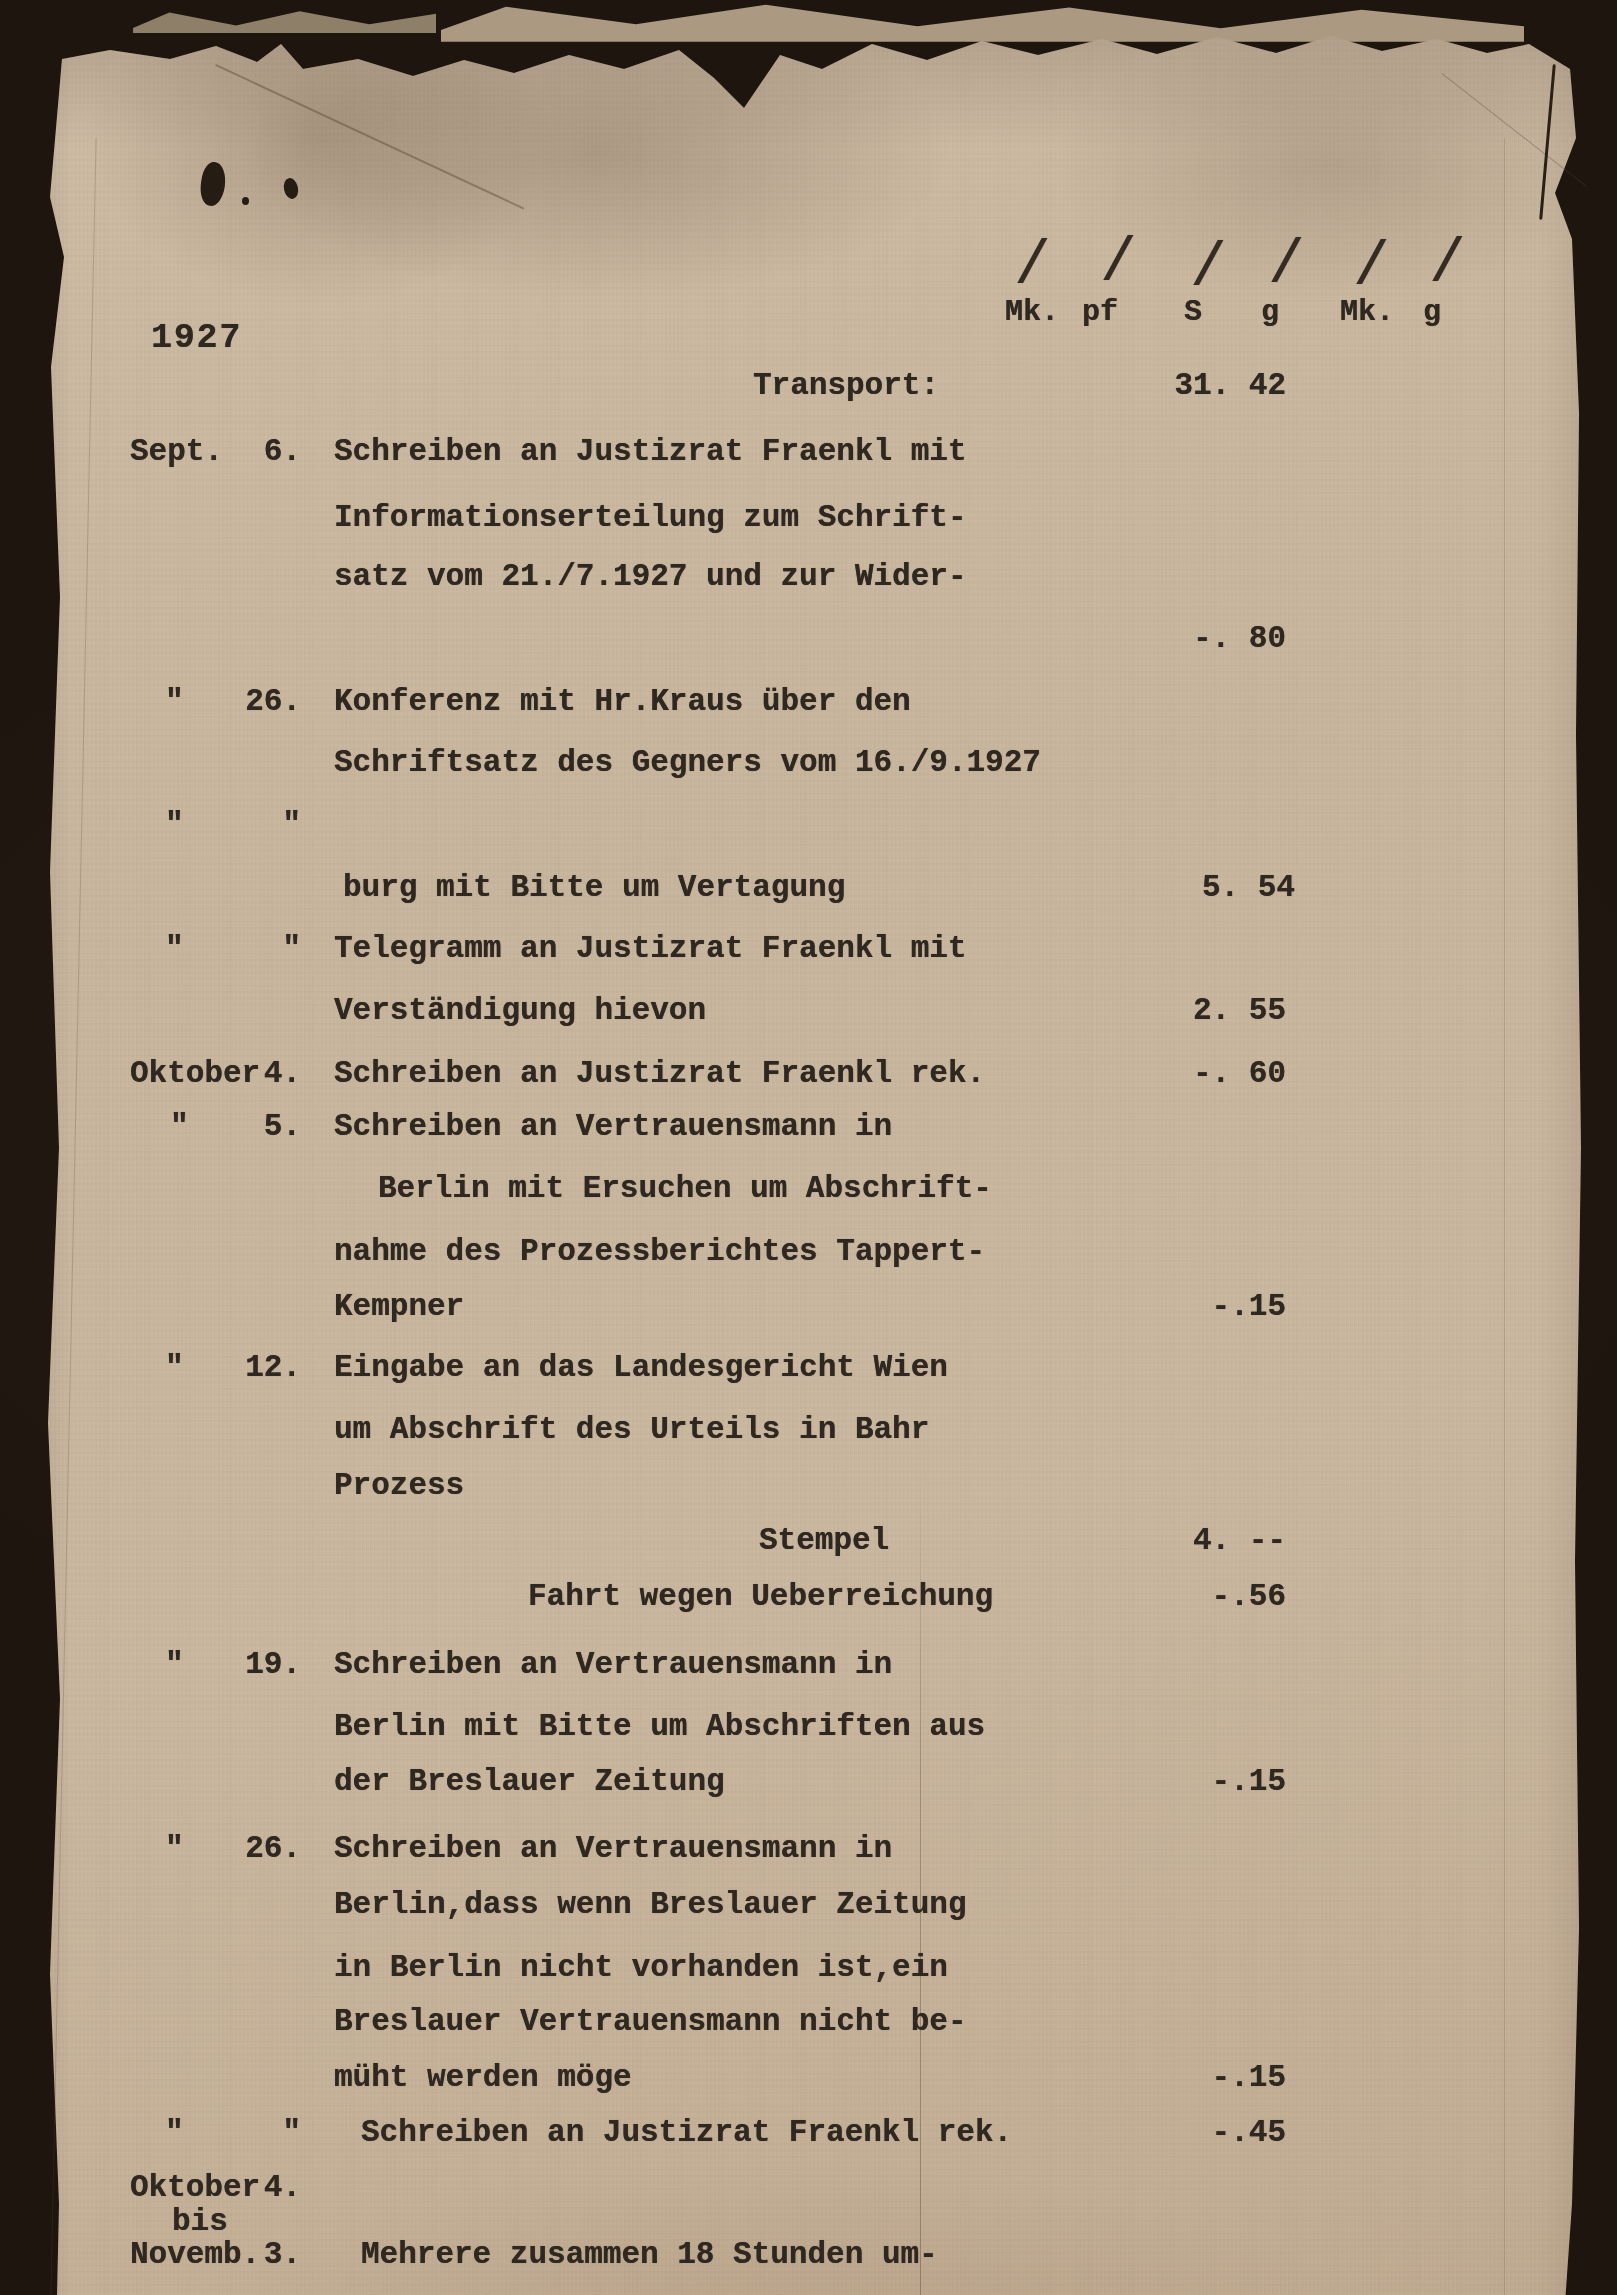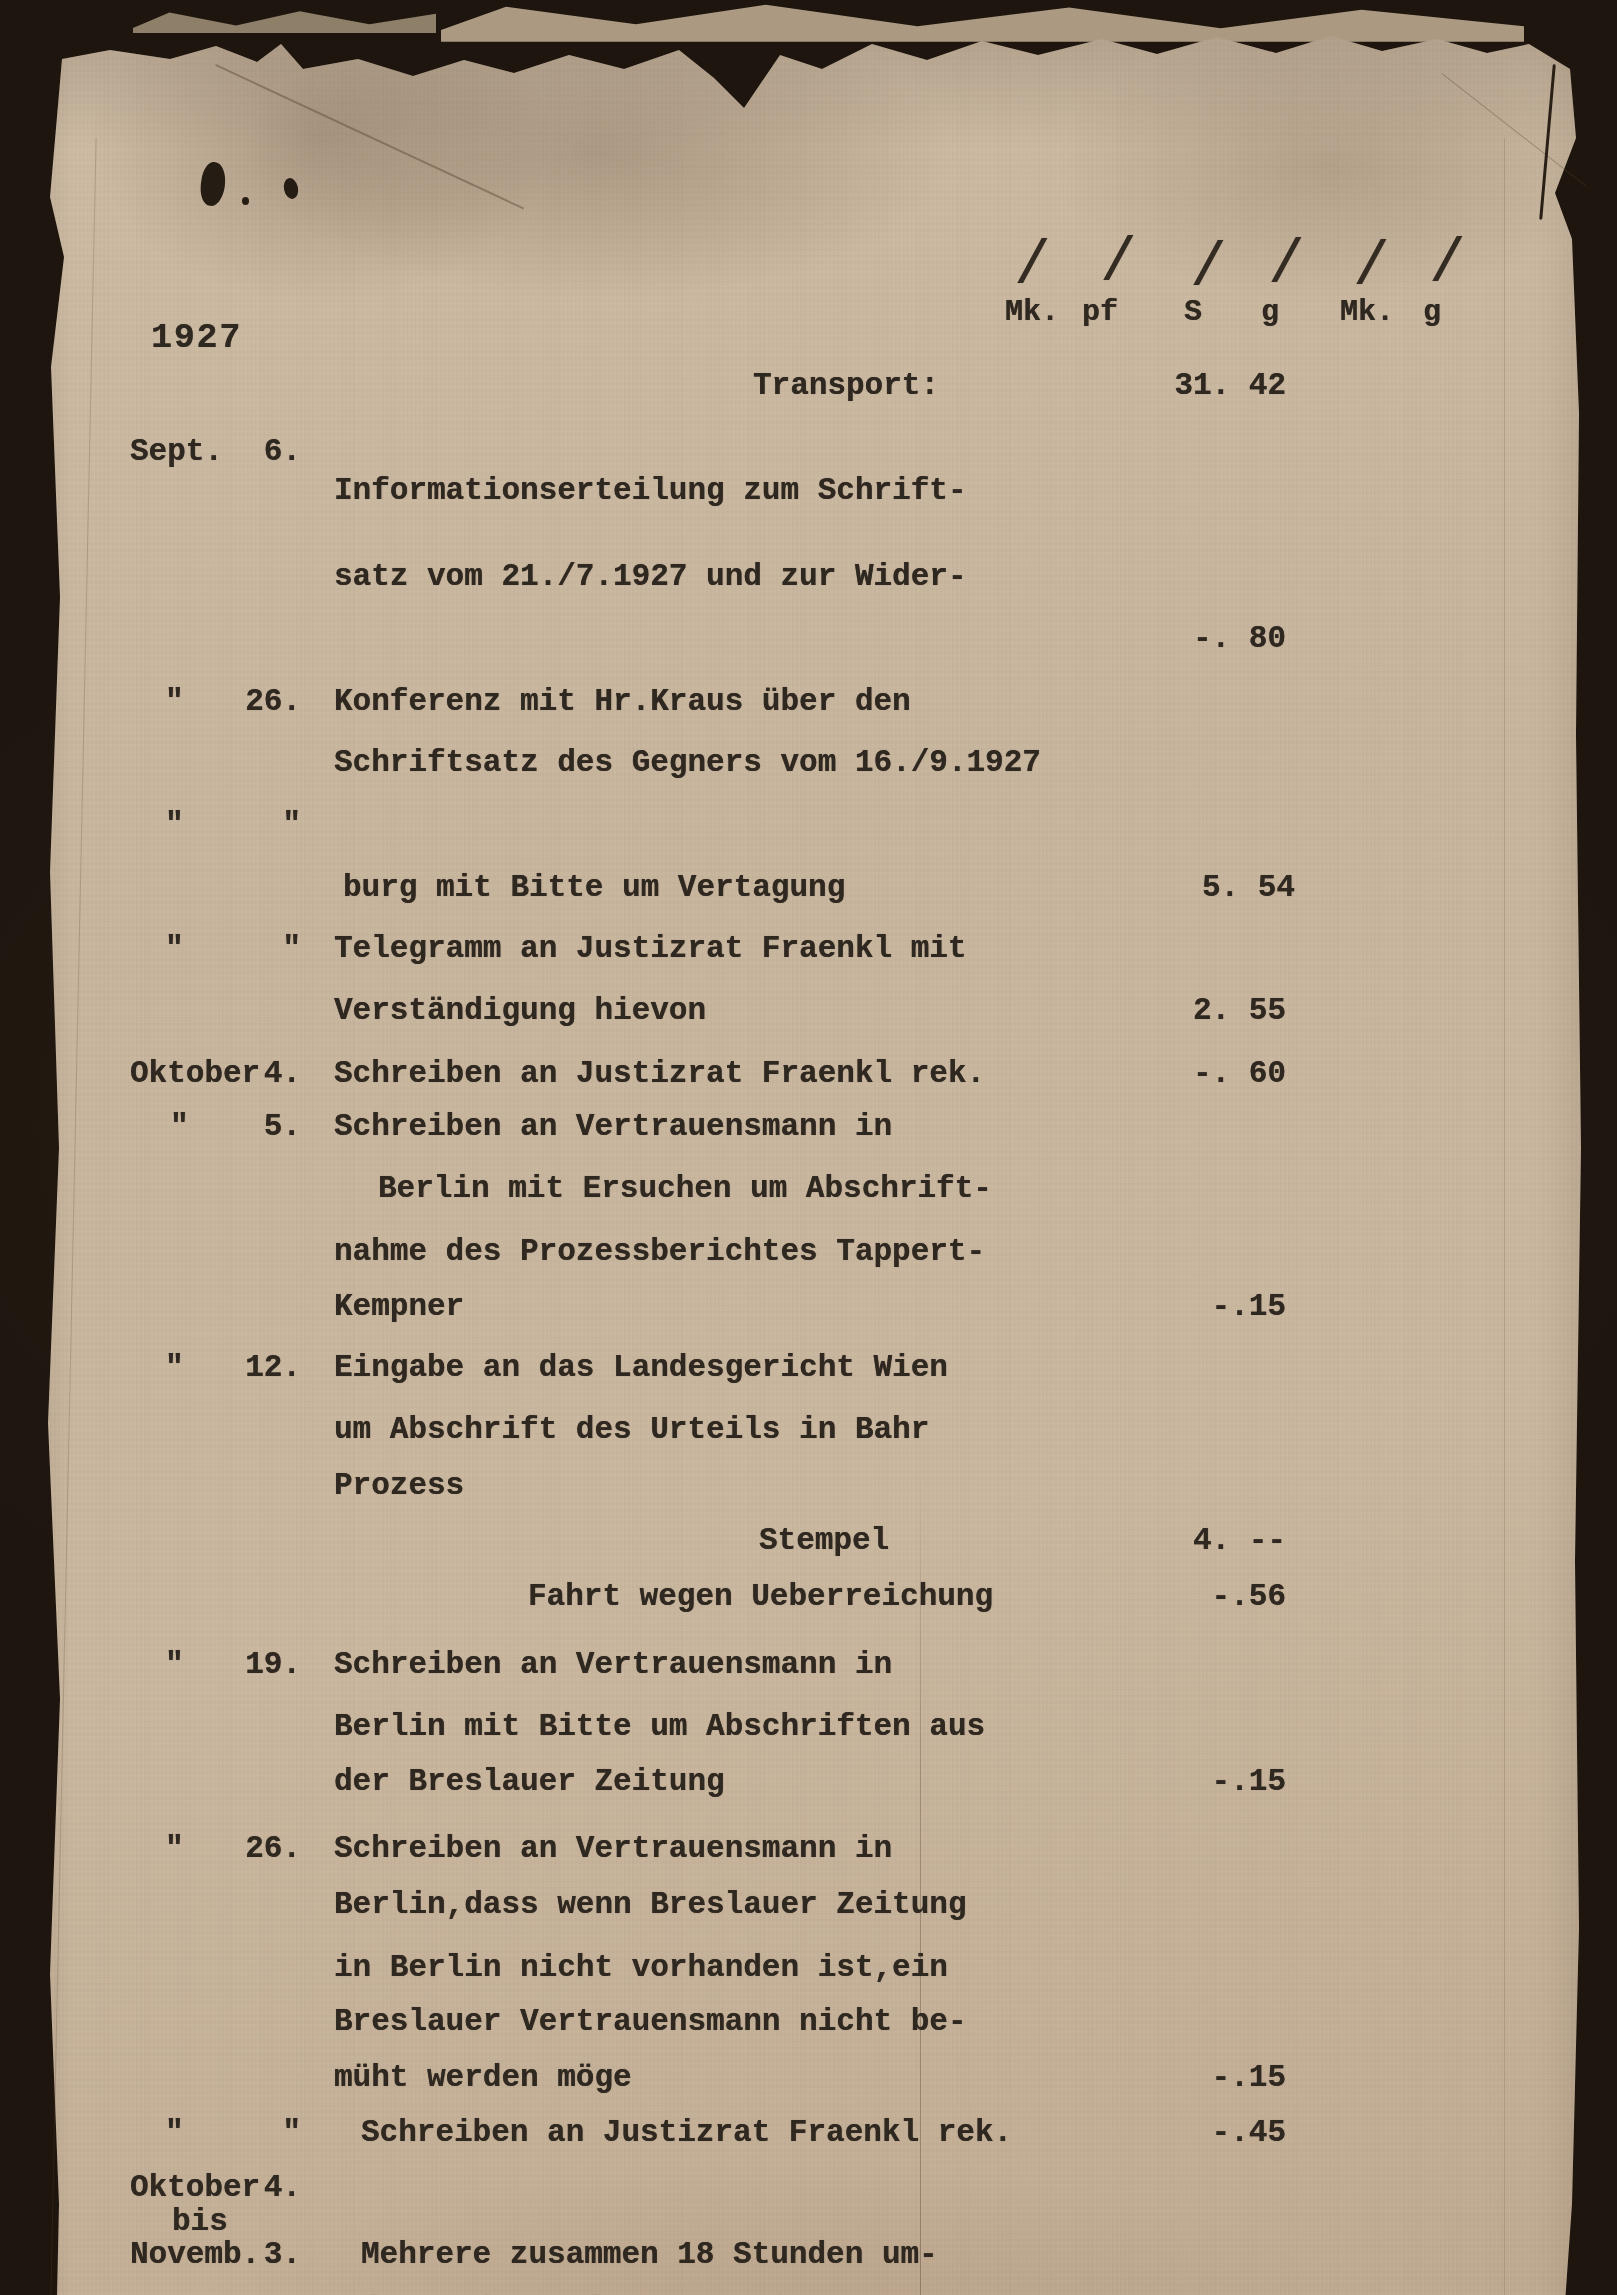--- a/index.html
+++ b/index.html
@@ -73,22 +73,23 @@
 
   <div class="line" style="top:370px;">
     <span class="tw cell t" style="left:753px;">Transport:</span>
     <span class="tw cell a">31. 42</span>
   </div>
 
   <div>
       <div class="line" style="top: 436px;">
         <span class="tw cell m">Sept.</span>
         <span class="tw cell d">6.</span>
-      </div>
-      <div class="line" style="top: 475px;">
+        <span class="tw cell t">Schreiben an Justizrat Fraenkl mit</span>
+      </div>
+      <div class="line" style="top: 502px;">
         <span class="tw cell t">Informationserteilung zum Schrift-</span>
       </div>
       <div class="line" style="top: 561px;">
         <span class="tw cell t">satz vom 21./7.1927 und zur Wider-</span>
       </div>
       <div class="line" style="top: 623px;">
         <span class="tw cell a">-. 80</span>
       </div>
       <div class="line" style="top: 686px;">
         <span class="tw cell m" style="left: 165px;">"</span>

